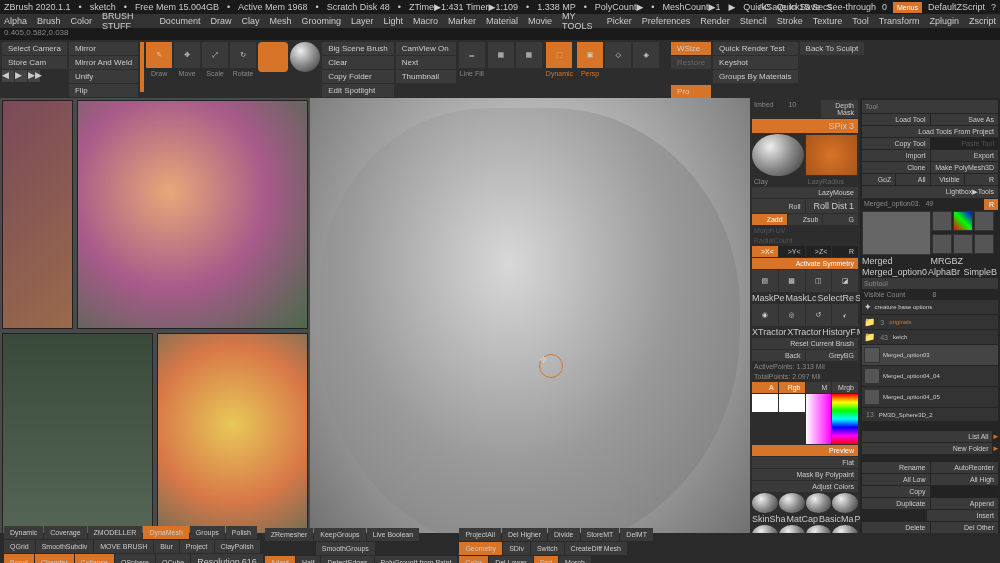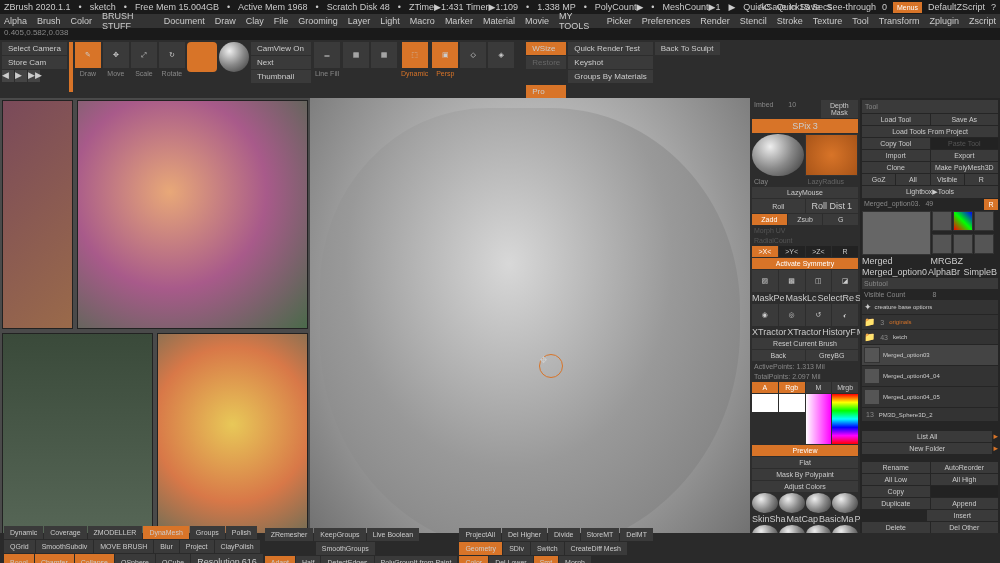--- a/index.html
+++ b/index.html
@@ -21,21 +21,21 @@
 .ref-row{display:flex;flex:1}
 .ref-img{flex:1;margin:2px;background:linear-gradient(135deg,#8a5a7a,#c77a4a);border:1px solid #222;position:relative}
 .ref-img.r1{background:linear-gradient(135deg,#7a4a5a,#9a6a4a)}
 .ref-img.r2{background:radial-gradient(circle at 40% 40%,#e8a878,#a85a8a,#4a6a4a)}
 .ref-img.r3{background:linear-gradient(180deg,#3a4a3a,#5a6a5a)}
 .ref-img.r4{background:radial-gradient(circle at 50% 40%,#e8c858,#d87848,#4a6a5a)}
 .canvas3d{flex:1;background:radial-gradient(ellipse at 50% 40%,#c8c8c8 30%,#6a6a6a);position:relative}
 .sculpt{position:absolute;inset:10px;background:radial-gradient(ellipse at 45% 35%,#d8d8d8,#999,#777);border-radius:40% 45% 50% 48%}
 .rpanel{width:110px;background:#2d2d2d;padding:2px;display:flex;flex-direction:column;gap:1px;overflow:hidden}
 .rpanel2{width:140px;background:#252525;padding:2px;display:flex;flex-direction:column;gap:1px;overflow:hidden}
-.pbtn{background:#3a3a3a;padding:2px 4px;font-size:7px;border:none;color:#ccc;cursor:pointer;text-align:center}
+.pbtn{background:#3a3a3a;padding:2px 4px;font-size:7px;border:none;color:#ccc;cursor:pointer;text-align:right}
 .pbtn.orange{background:#d87428;color:#fff}
 .pbtn.dark{background:#222}
 .prow{display:flex;gap:1px}
 .prow>*{flex:1}
 .plabel{font-size:7px;color:#888;padding:1px 2px}
 .sphere{width:42px;height:42px;border-radius:50%;background:radial-gradient(circle at 35% 30%,#eee,#888,#333)}
 .sphere.sm{width:20px;height:20px}
 .hsl{width:50px;height:50px;background:linear-gradient(90deg,#fff,#f0f);position:relative}
 .hue{width:8px;height:50px;background:linear-gradient(180deg,red,#ff0,#0f0,#0ff,#00f,#f0f,red)}
 .thumb{width:32px;height:32px;background:#555;border:1px solid #333}
@@ -82,21 +82,21 @@
 </div>
 
 <div class="menubar">
   <span>Alpha</span>
   <span>Brush</span>
   <span>Color</span>
   <span>BRUSH STUFF</span>
   <span>Document</span>
   <span>Draw</span>
   <span>Clay</span>
-  <span>File</span>
+  <span>Mesh</span>
   <span>Grooming</span>
   <span>Layer</span>
   <span>Light</span>
   <span>Macro</span>
   <span>Marker</span>
   <span>Material</span>
   <span>Movie</span>
   <span>MY TOOLS</span>
   <span>Picker</span>
   <span>Preferences</span>
@@ -115,20 +115,29 @@
 <div class="shelf">
   <div class="shelf-grp">
     <button class="shelf-btn">Select Camera</button>
     <button class="shelf-btn">Store Cam</button>
     <div style="display:flex;gap:1px">
       <span class="icon-sq">◀</span>
       <span class="icon-sq">▶</span>
       <span class="icon-sq">▶▶</span>
     </div>
   </div>
+  <div class="shelf-grp">
+    <button class="shelf-btn">Mirror</button>
+    <button class="shelf-btn">Mirror And Weld</button>
+    <button class="shelf-btn">Unify</button>
+    <div class="prow">
+        <button class="shelf-btn" style="min-width:30px">Flip</button>
+      </div>
+    <button class="shelf-btn">Double</button>
+  </div>
   <div class="icon-sq" style="width:4px;height:50px;background:#d87428"></div>
   <div style="display:flex;gap:2px">
     <div class="shelf-grp" style="align-items:center">
         <div class="shelf-icon orange">✎</div>
         <span class="plabel">Draw</span>
       </div>
     <div class="shelf-grp" style="align-items:center">
         <div class="shelf-icon">✥</div>
         <span class="plabel">Move</span>
       </div>
@@ -136,20 +145,28 @@
         <div class="shelf-icon">⤢</div>
         <span class="plabel">Scale</span>
       </div>
     <div class="shelf-grp" style="align-items:center">
         <div class="shelf-icon">↻</div>
         <span class="plabel">Rotate</span>
       </div>
   </div>
   <div class="shelf-icon orange" style="width:30px;height:30px;border-radius:4px"></div>
   <div class="sphere" style="width:30px;height:30px"></div>
+  <div class="shelf-grp">
+    <button class="shelf-btn">Big Scene Brush</button>
+    <button class="shelf-btn">Clear</button>
+    <div class="prow">
+      <button class="shelf-btn" style="min-width:45px">Copy Folder</button>
+    </div>
+    <button class="shelf-btn">Edit Spotlight</button>
+  </div>
   <div class="shelf-grp">
     <button class="shelf-btn">CamView On</button>
     <button class="shelf-btn">Next</button>
     <button class="shelf-btn">Thumbnail</button>
   </div>
   <div style="display:flex;gap:2px">
     <div class="shelf-grp" style="align-items:center">
         <div class="shelf-icon">═</div>
         <span class="plabel">Line Fill</span>
       </div>

